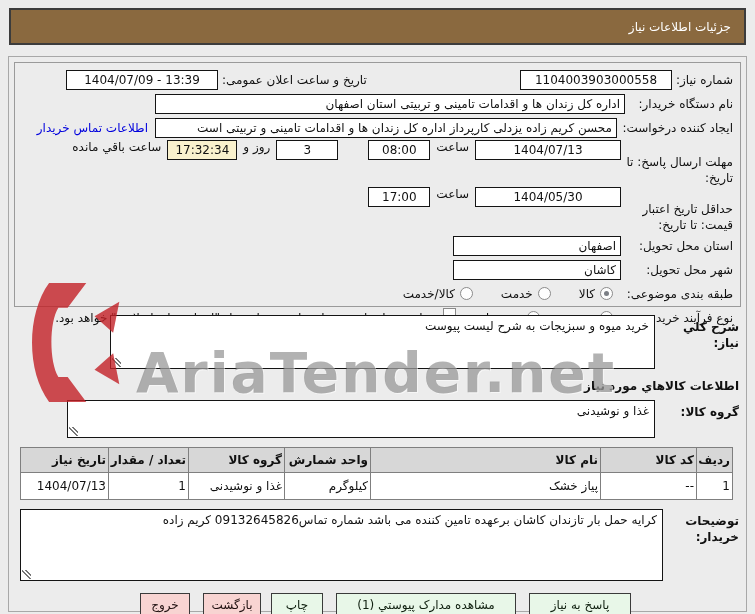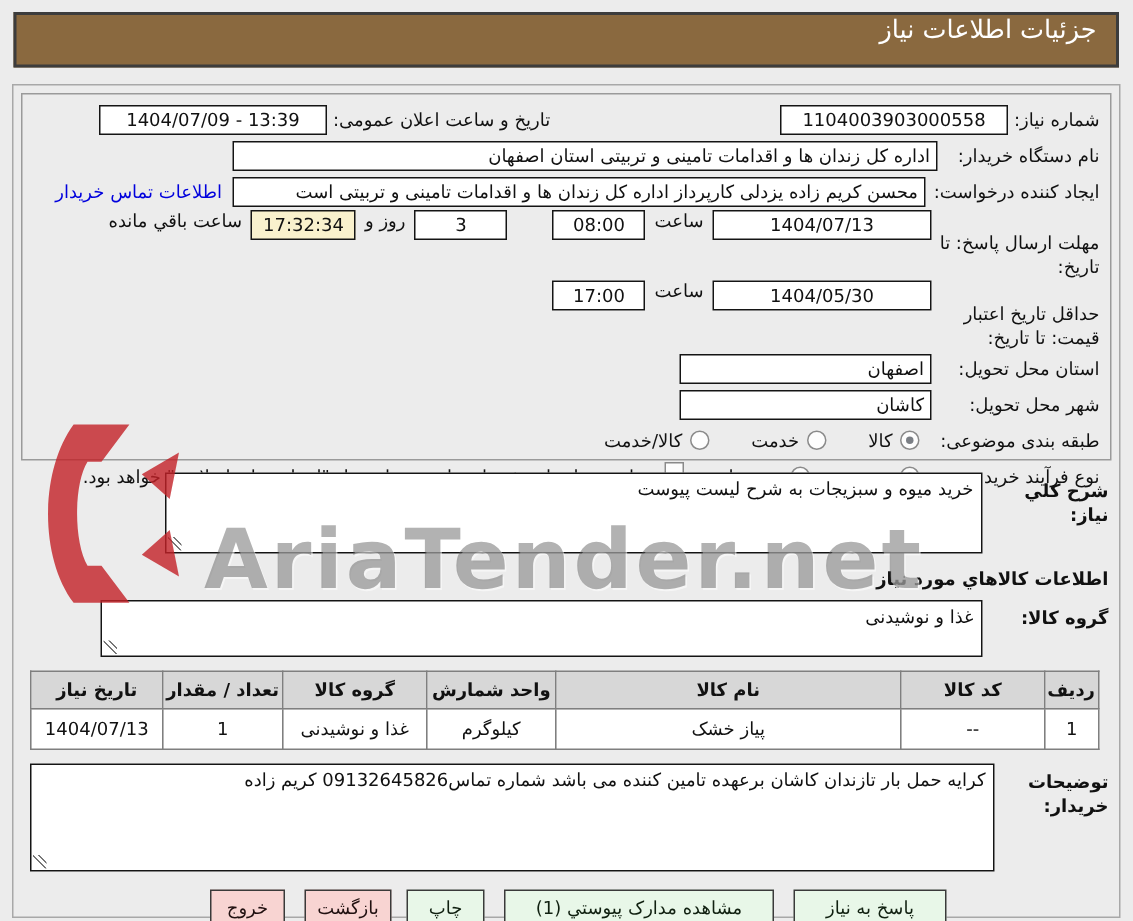--- a/index.html
+++ b/index.html
@@ -10,22 +10,22 @@
     font-family:"DejaVu Sans", sans-serif;
     font-size:12px;
     color:#111;
     direction: rtl;
     overflow: hidden;
   }
   
   .titlebar {
     position:absolute; top:8px; right:9px; left:9px; height:37px;
     background:#8a693f; border:2px solid #3c3c3c;
-    color:#ffffff; display:flex; 
-    padding:0 13px; font-size:17px;
+    color:#ffffff; display:flex; align-items:center;
+    padding:0 13px; font-size:12px;
   }
   
   .panel {
     position:absolute; top:56px; right:8px; left:8px; height:556px;
     border:1px solid #a8a8a8; background:#ececec;
     padding:5px 5px 0 5px;
   }
   .formbox {
     border:1px solid #9a9a9a;
     padding:5px 7px 3px 7px;
@@ -76,21 +76,21 @@
       linear-gradient(45deg, transparent 44%, #777 44%, #777 52%, transparent 52%),
       linear-gradient(45deg, transparent 66%, #777 66%, #777 74%, transparent 74%);
   }
   .heading { font-weight:bold; margin:10px 2px 0 0; }
   
   table.items {
     border-collapse:collapse; margin:9px 8px 0 8px; width:712px;
     table-layout:fixed;
   }
   table.items th, table.items td {
-    border:1px solid #7f7f7f; text-align:center; padding:3px 2px;
+    border:1px solid #7f7f7f; text-align:right; padding:3px 2px;
     overflow:hidden; white-space:nowrap;
   }
   table.items th { background:#d7d7d7; font-weight:bold; height:25px; }
   table.items td { background:#fff; height:27px; }
   .c-row{width:36px}.c-code{width:96px}.c-name{width:230px}.c-unit{width:86px}
   .c-grp{width:96px}.c-qty{width:80px}.c-date{width:88px}
   
   .btnrow { display:flex; align-items:center; margin-top:12px; }
   .btn {
     height:24px; border:1px solid #3a3a3a; display:flex;

